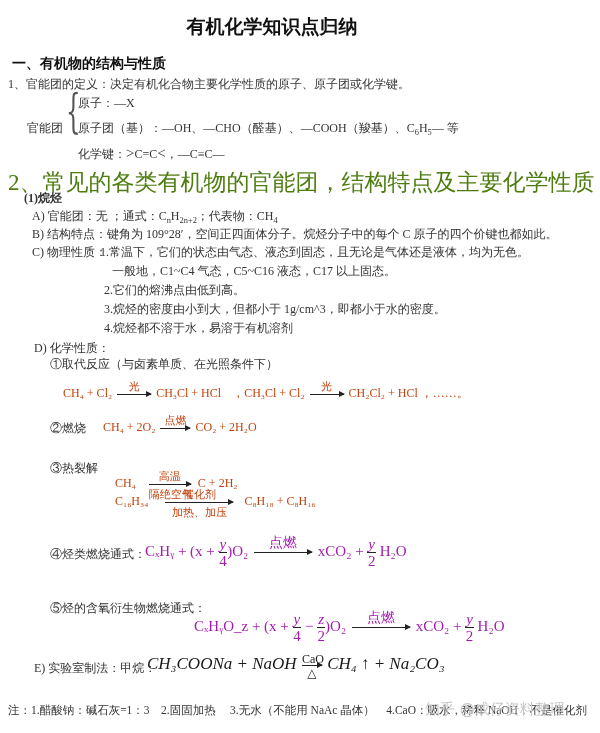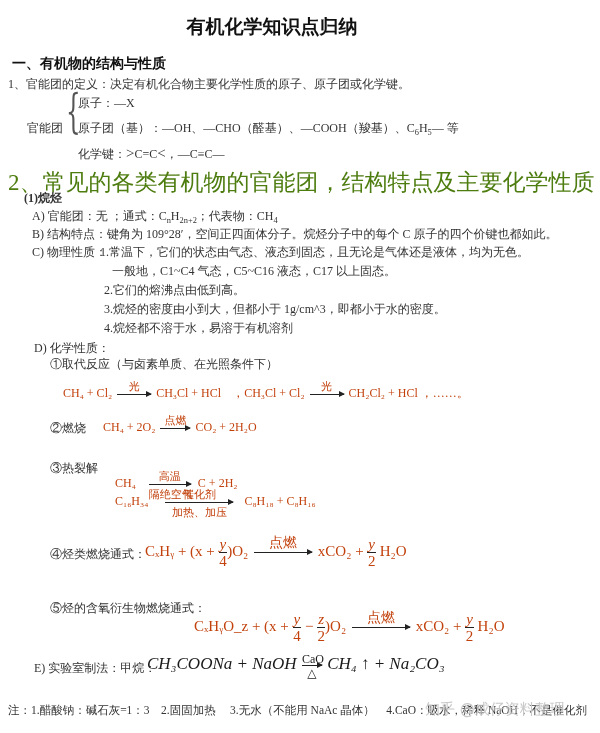--- a/index.html
+++ b/index.html
@@ -5,21 +5,21 @@
   html, body { margin:0; padding:0; background:#fff; }
   body { width:600px; height:733px; position:relative; overflow:hidden; color:#1a1a1a;
          font-family: "Liberation Serif", "DejaVu Serif", serif; }
   .abs { position:absolute; white-space:nowrap; }
   .title { left:0; width:544px; text-align:center; top:14px; font-family:"DejaVu Sans", sans-serif; font-weight:bold; font-size:19px; color:#111; }
   .h1 { font-family:"DejaVu Sans", sans-serif; font-weight:bold; font-size:14px; color:#111; }
   .t { font-size:12px; color:#333; }
   .h2 { font-size:23px; color:#4d7c0f; }
   .bold { font-weight:bold; }
   .eq { font-size:12px; color:#c2410c; }
-  .big { font-size:15px; color:#c2410c; }
+  .big { font-size:15px; color:#a21caf; }
   .ital { font-style:italic; font-size:17px; }
   sub { font-size:0.7em; vertical-align:-0.3em; line-height:0; }
   .brace { font-size:46px; line-height:46px; color:#555; font-family:"DejaVu Serif", serif; transform:scaleX(0.5); transform-origin:left top; }
   .arrow { display:inline-block; position:relative; vertical-align:middle; }
   .arrow .line { display:block; height:1px; background:#222; position:relative; }
   .arrow .line::after { content:""; position:absolute; right:-1px; top:-3px; border-left:6px solid #222; border-top:3.5px solid transparent; border-bottom:3.5px solid transparent; }
   .arrow .above { position:absolute; left:0; right:0; text-align:center; top:-15px; font-size:11px; }
   .arrow .below { position:absolute; left:0; right:0; text-align:center; top:3px; font-size:11px; }
   .frac { display:inline-block; vertical-align:middle; text-align:center; font-size:15px; line-height:16px; }
   .frac .num { display:block; border-bottom:1px solid #222; padding:0 1px; font-style:italic; }

